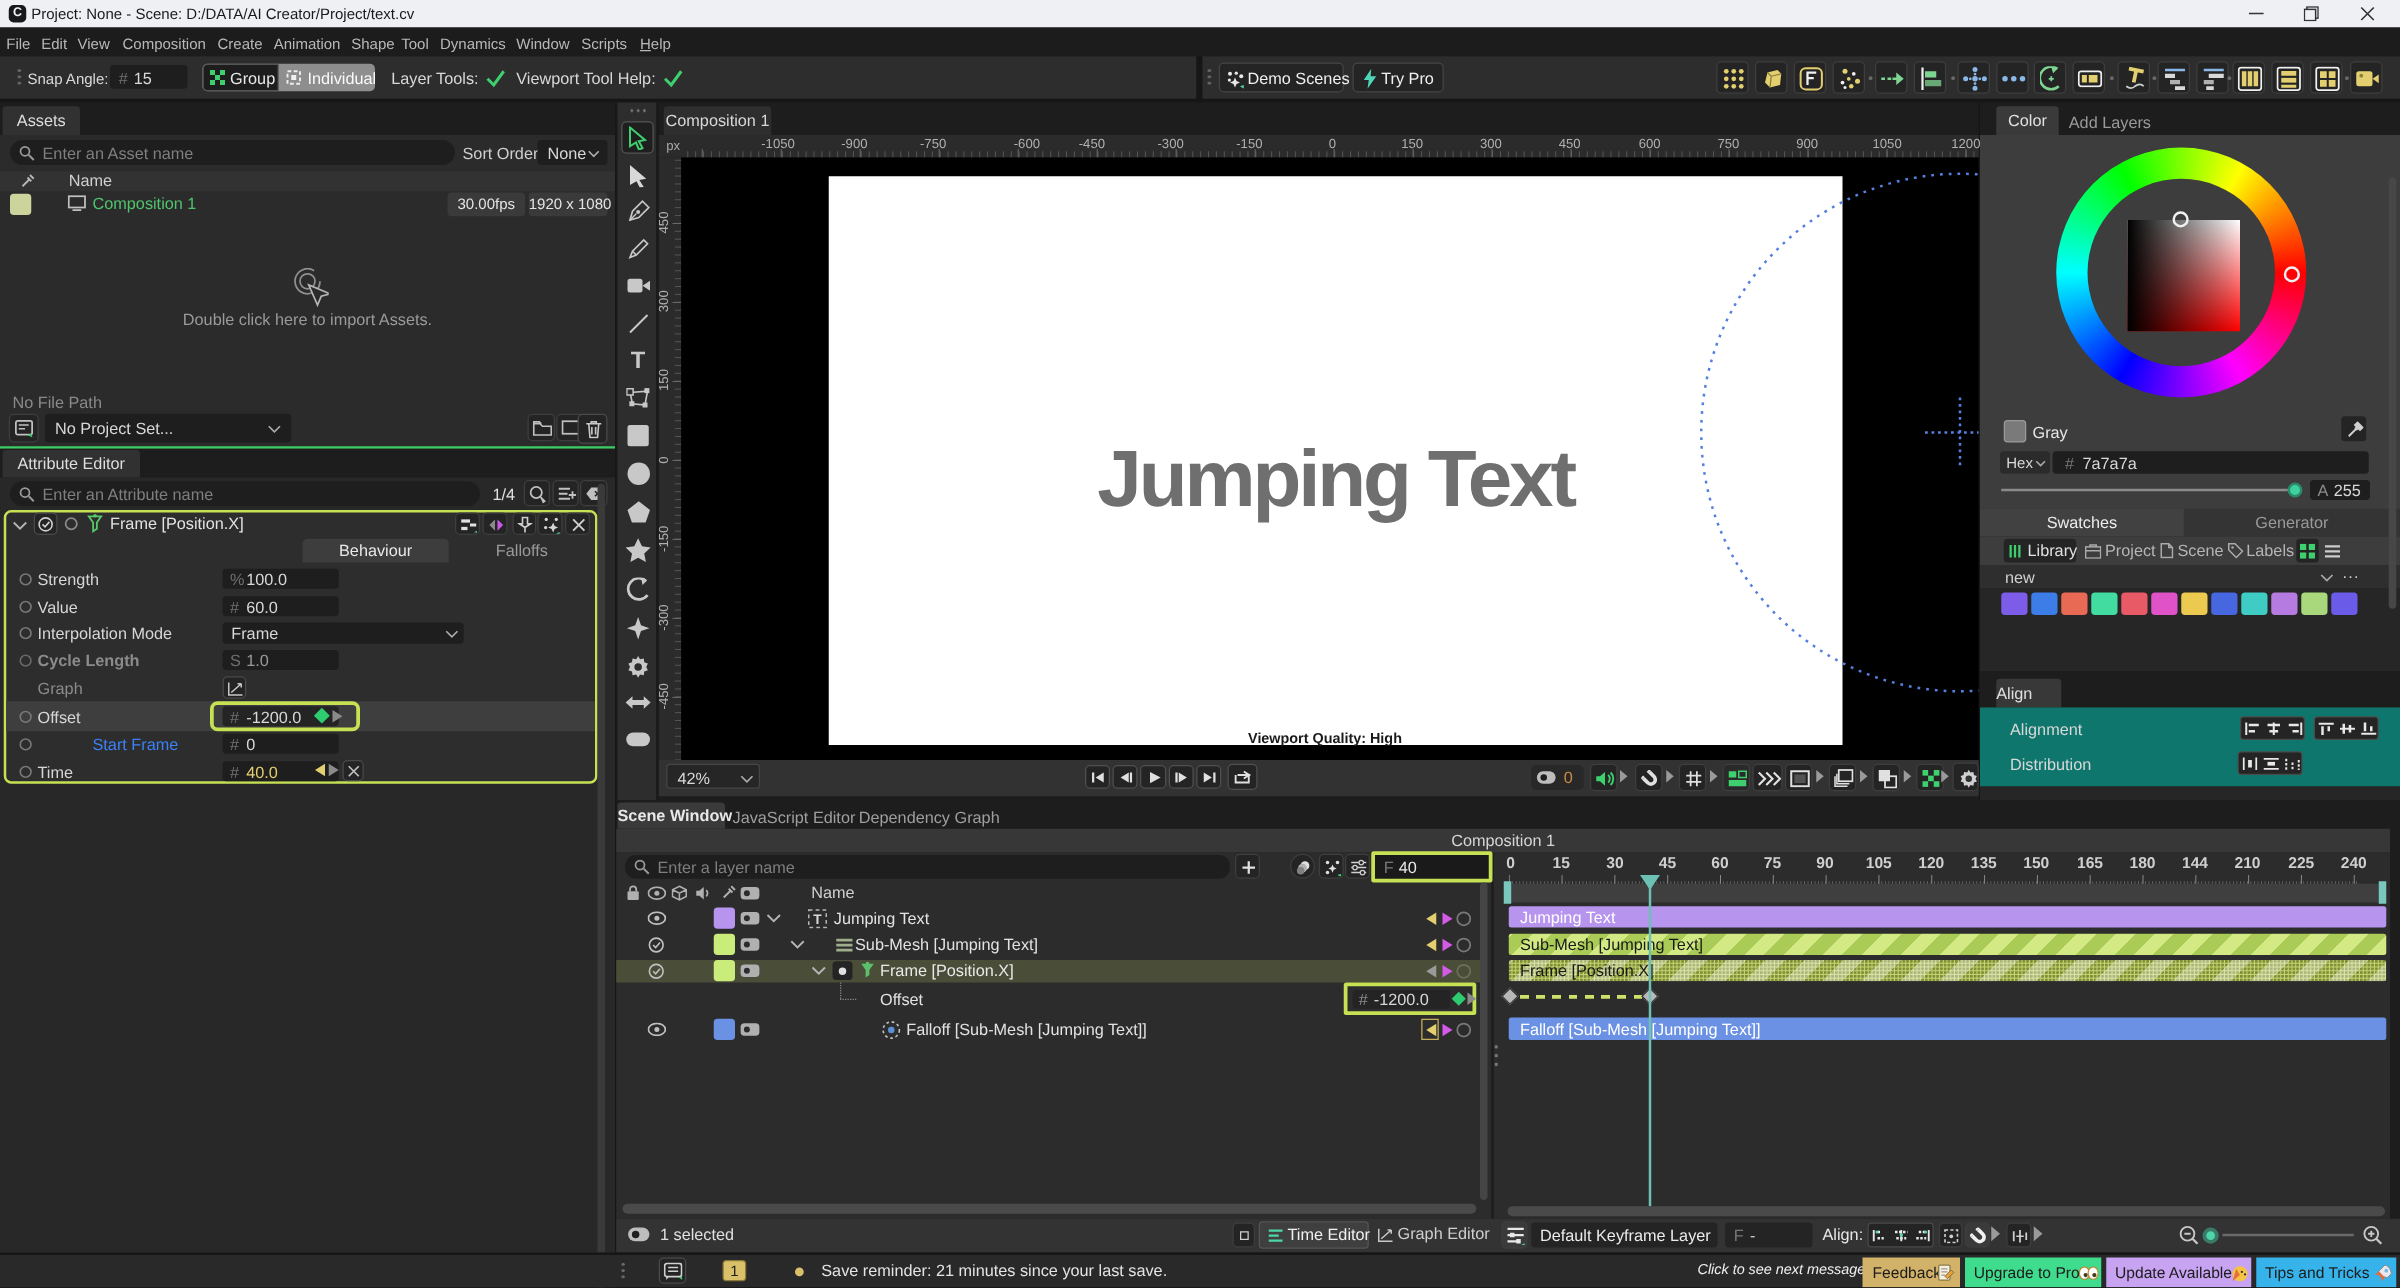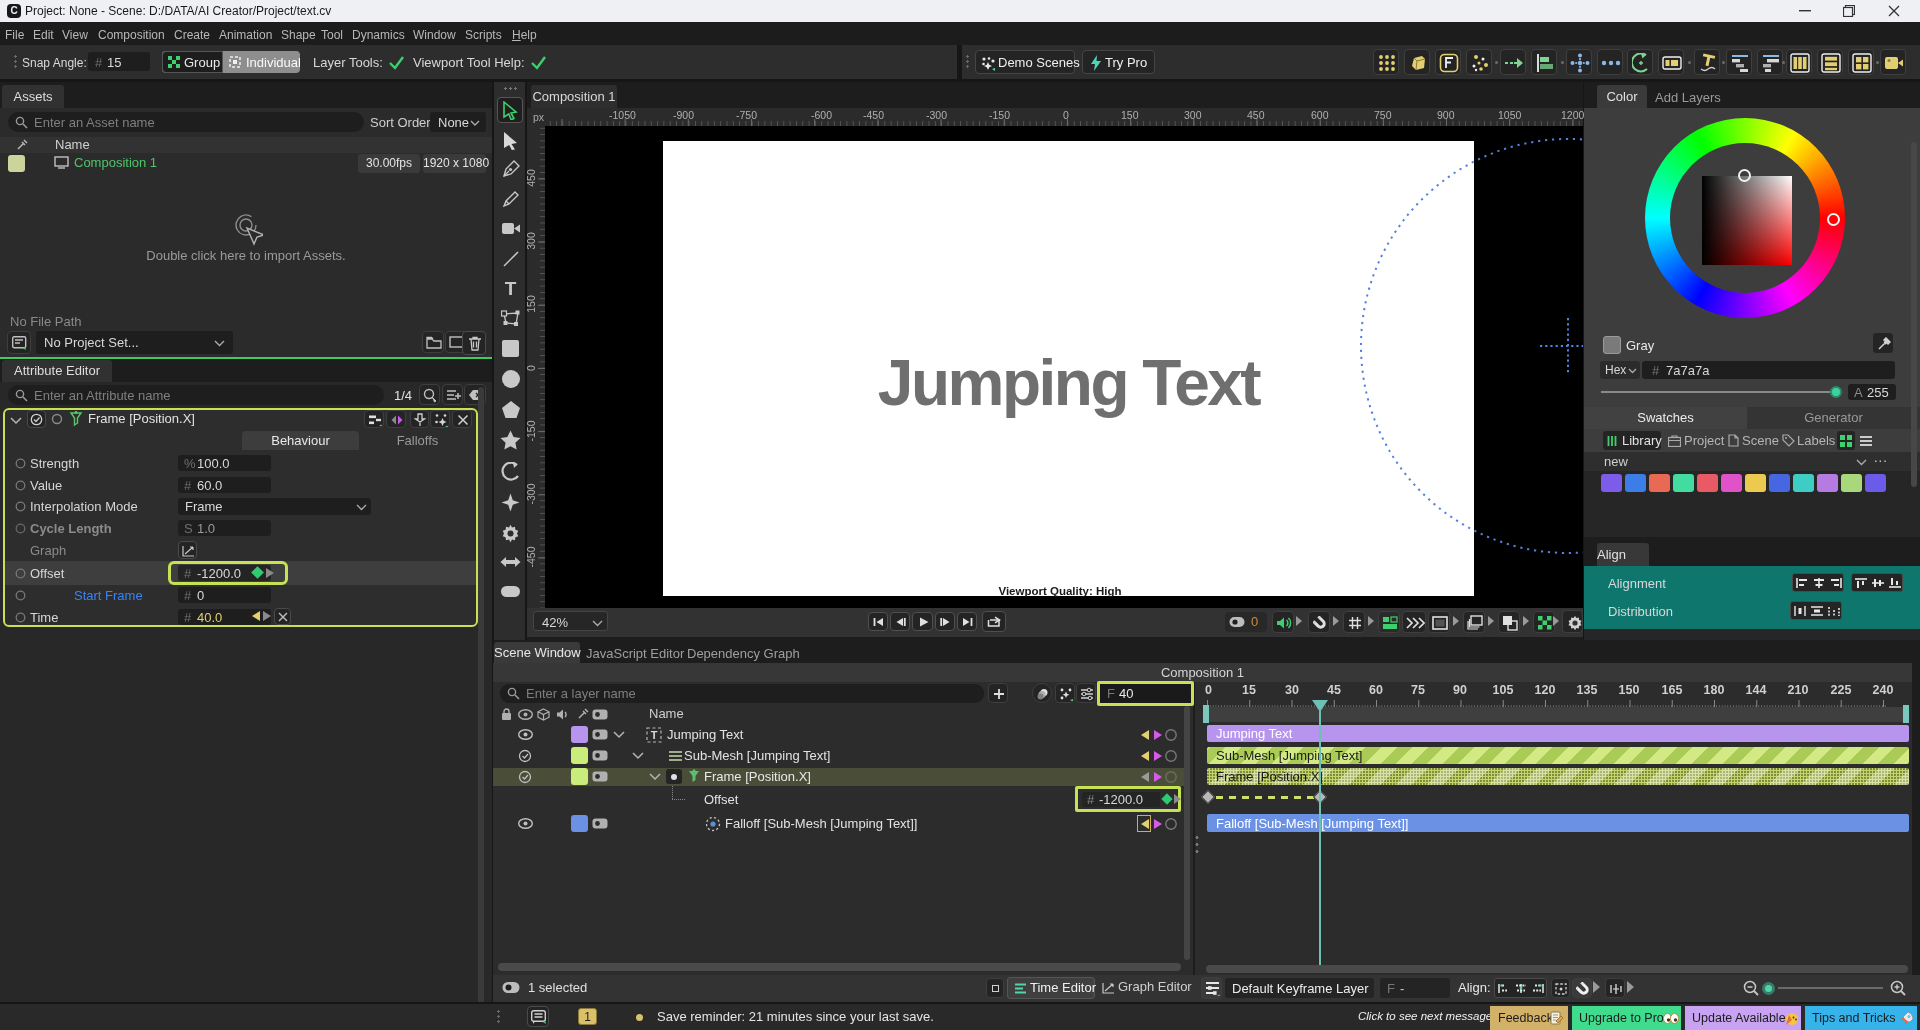--- a/index.html
+++ b/index.html
@@ -901,21 +901,21 @@
           </svg>
       <svg style="position:absolute;left:36px;top:3px;" width="14" height="12">
             <path d="M2 2 v9 M7 5 v6 M12 3 v8" stroke="#e8e8e8" stroke-width="1.6" stroke-dasharray="2 1.4"></path>
           </svg>
     </div>
   </div>
   <div class="abs" style="left:327px;top:60px;width:6px;height:345px;background:#474747;border-radius:3px;"></div>
 </div>
 
 <div class="abs" id="bottompanel" style="left:493px;top:640px;width:1427px;height:362px;background:#1d1d1d;">
-  <div class="abs" style="left:1px;top:2px;width:86px;height:21px;background:#3a3a3a;border-radius:3px 3px 0 0;text-align:center;line-height:21px;color:#e8e8e8;">Scene Window</div>
+  <div class="abs" style="left:1px;top:2px;width:86px;height:21px;background:#3a3a3a;border-radius:3px 3px 0 0;text-align:center;line-height:21px;color:#e8e8e8;font-weight:bold;">Scene Window</div>
   <div class="abs" style="left:93px;top:6px;color:#9f9f9f;">JavaScript Editor</div>
   <div class="abs" style="left:194px;top:6px;color:#9f9f9f;">Dependency Graph</div>
 
   <div class="abs" style="left:0;top:23px;width:1419px;height:19px;background:#373737;text-align:center;line-height:19px;color:#d5d5d5;">Composition 1</div>
 
   <div class="abs" style="left:0;top:42px;width:700px;height:293px;background:#2c2c2c;" id="layerlist">
 
     <div class="field" style="left:7px;top:2px;width:484px;height:19px;border-radius:9px;">
       <svg style="position:absolute;left:7px;top:3px;" width="13" height="13">
             <circle cx="5" cy="5" r="3.6" fill="none" stroke="#9a9a9a" stroke-width="1.4"></circle>

